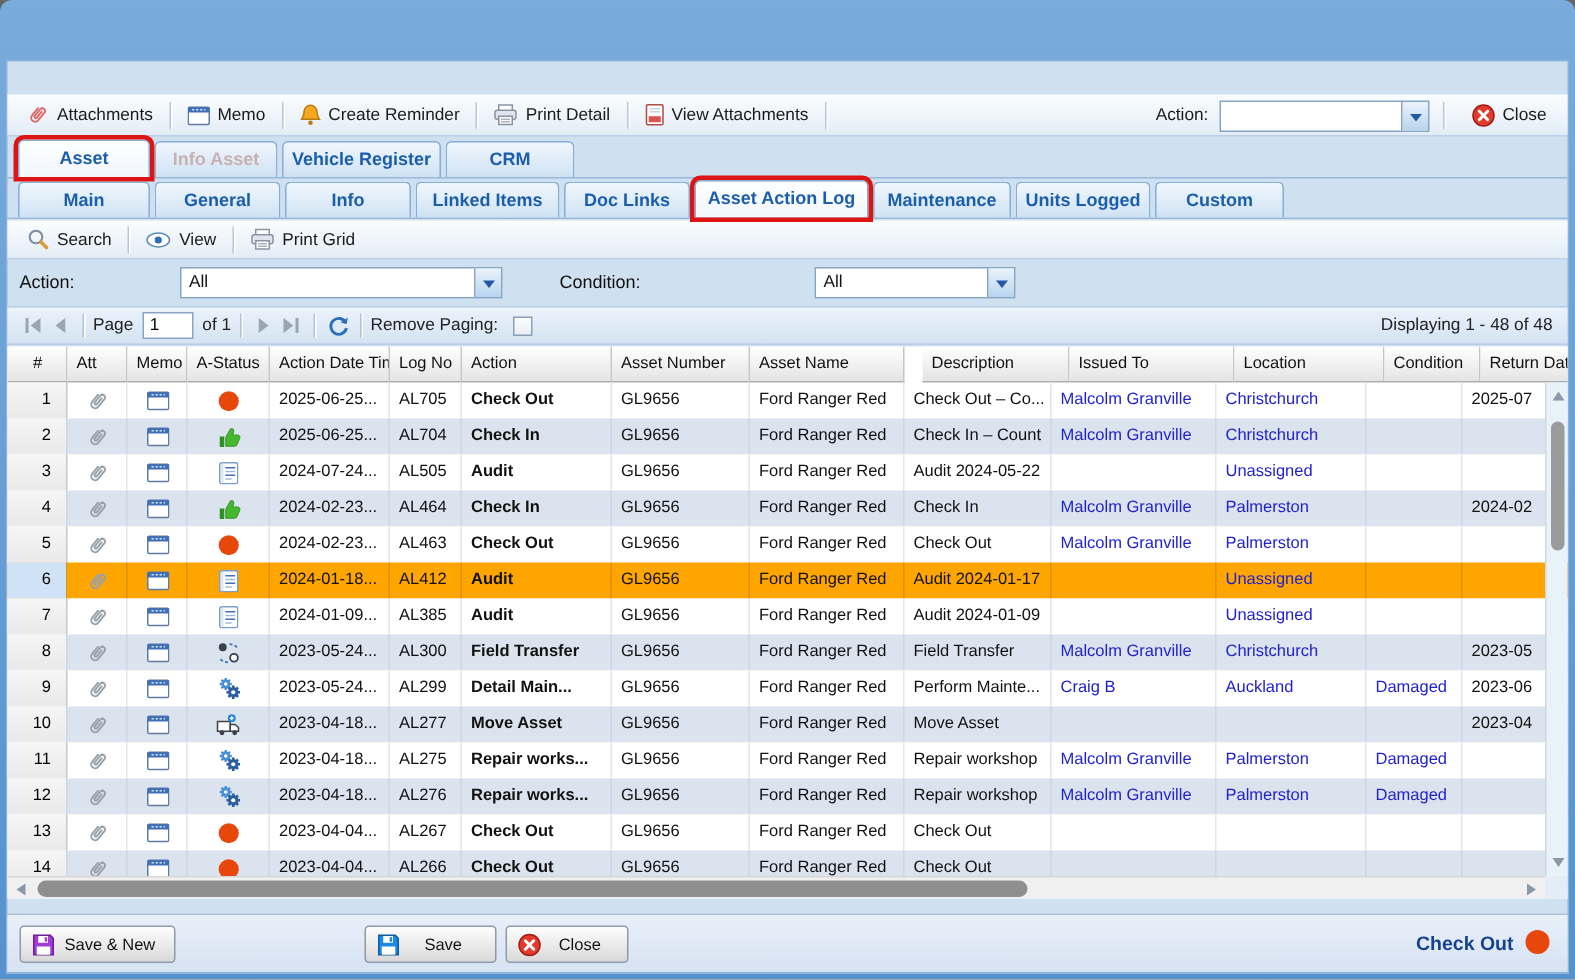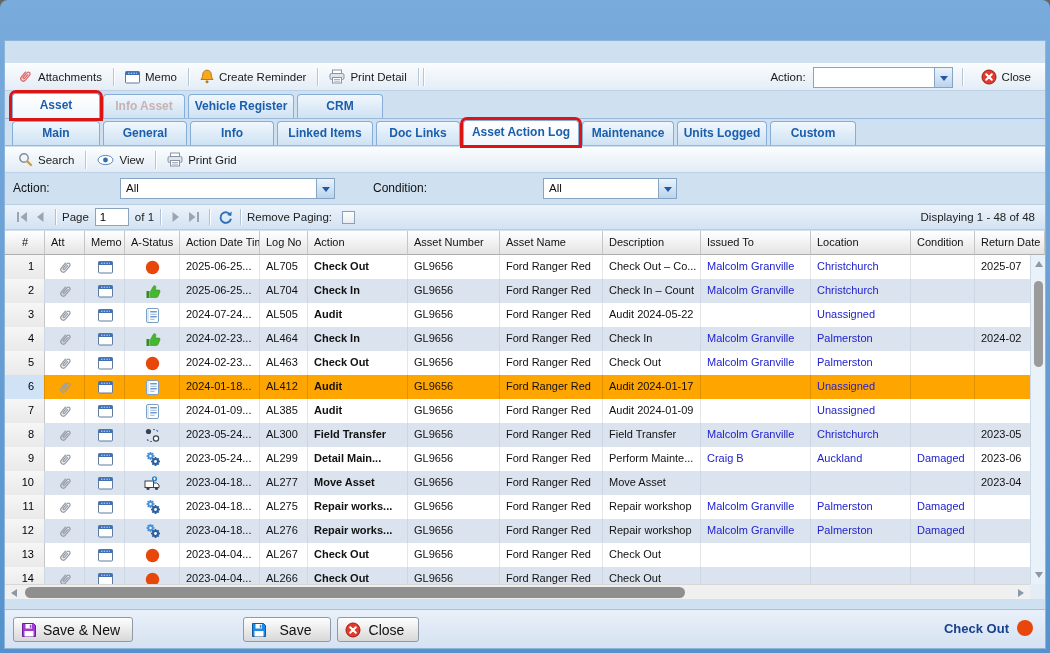--- a/index.html
+++ b/index.html
@@ -88,21 +88,21 @@
   .hscroll { position: absolute; left: 0; right: 15px; bottom: 0; height: 15px; background: #f0f0f0; border-top: 1px solid #d7d7d7; }
   .hthumb { position: absolute; top: 2px; height: 11px; left: 20px; width: 660px; background: #8f8f8f; border-radius: 6px; }
   .harrow { position: absolute; top: 4px; width: 0; height: 0; border-top: 4px solid transparent; border-bottom: 4px solid transparent; }
   .hl { left: 6px; border-right: 6px solid #8b98a8; }
   .hr { right: 6px; border-left: 6px solid #8b98a8; }
   .scorner { position: absolute; right: 0; bottom: 0; width: 15px; height: 15px; background: #e4ecf5; }
 
   .footer { position: absolute; left: 0; right: 0; bottom: 0; height: 39px;
     background: linear-gradient(#e9f0f9, #d6e2f2); border-top: 1px solid #aebfd6; }
   .fbtn { position: absolute; top: 7px; height: 25px; background: linear-gradient(#fefefe, #d8d8d8);
-    border: 1px solid #8f9aa8; border-radius: 3px; font-size: 14px; color: #111;
+    border: 1px solid #8f9aa8; border-radius: 3px; font-size: 11px; color: #111;
     display: flex; align-items: center; gap: 6px; padding: 0 12px 0 7px; }
   .status-lbl { position: absolute; right: 36px; top: 11px; font-weight: 700; font-size: 13px; color: #16418c; }
   .status-dot { position: absolute; right: 12px; top: 10px; width: 16px; height: 16px; border-radius: 50%;
     background: var(--status-red, #e8470b); }
   svg { display: block; }
 </style>
 </head>
 <body>
 
 <div class="window">
@@ -147,20 +147,31 @@
               <rect x="3.5" y="1" width="9" height="4" fill="#fff" stroke="#8a93a3"></rect>
               <rect x="1" y="4.5" width="14" height="6" rx="1.5" fill="#dde4ee" stroke="#8a93a3"></rect>
               <rect x="3.5" y="8.5" width="9" height="5.5" fill="#fff" stroke="#8a93a3"></rect>
               <line x1="5" y1="10.5" x2="11" y2="10.5" stroke="#aab2bf"></line>
               <line x1="5" y1="12.2" x2="11" y2="12.2" stroke="#aab2bf"></line>
             </svg>
           </span>
         <span>Print Detail</span>
       </span>
       <span class="tsep"></span>
+      <span class="tbtn">
+        <span>
+            <svg width="13" height="15" viewBox="0 0 13 15">
+              <rect x="1" y="0.8" width="11" height="13.4" rx="1" fill="#fff" stroke="#b04a42"></rect>
+              <line x1="3" y1="3.5" x2="10" y2="3.5" stroke="#c9d4e2"></line>
+              <line x1="3" y1="5.5" x2="10" y2="5.5" stroke="#c9d4e2"></line>
+              <rect x="2.5" y="8.5" width="8" height="4" fill="#d9534f"></rect>
+            </svg>
+          </span>
+        <span>View Attachments</span>
+      </span>
       <span class="tsep"></span>
       <div class="action-area">
         <span class="lbl">Action:</span>
         <div class="fselect" style="width:140px;">
           <span class="val"></span>
           <span class="btn">
               <span class="chev"></span>
             </span>
         </div>
         <span class="tsep"></span>
@@ -276,21 +287,21 @@
       <div class="ghead" id="grid-head">
           <div class="gh" style="width: 40px; text-align: center;">#</div>
           <div class="gh" style="width: 40px;">Att</div>
           <div class="gh" style="width: 40px;">Memo</div>
           <div class="gh" style="width: 55px;">A-Status</div>
           <div class="gh" style="width: 80px;">Action Date Time</div>
           <div class="gh" style="width: 48px;">Log No</div>
           <div class="gh" style="width: 100px;">Action</div>
           <div class="gh" style="width: 92px;">Asset Number</div>
           <div class="gh" style="width: 103px;">Asset Name</div>
-          <div class="gh" style="width: 98px;">Description</div>
+          <div class="gh" style="width: 98px; margin-left: 12px;">Description</div>
           <div class="gh" style="width: 110px;">Issued To</div>
           <div class="gh" style="width: 100px;">Location</div>
           <div class="gh" style="width: 64px;">Condition</div>
           <div class="gh" style="width: 70px;">Return Date</div>
         </div>
       <div id="grid-body">
           <div class="grow">
             <div class="gc gnum" style="width: 40px;">1</div>
             <div class="gc gico" style="width: 40px;">
               <span>

